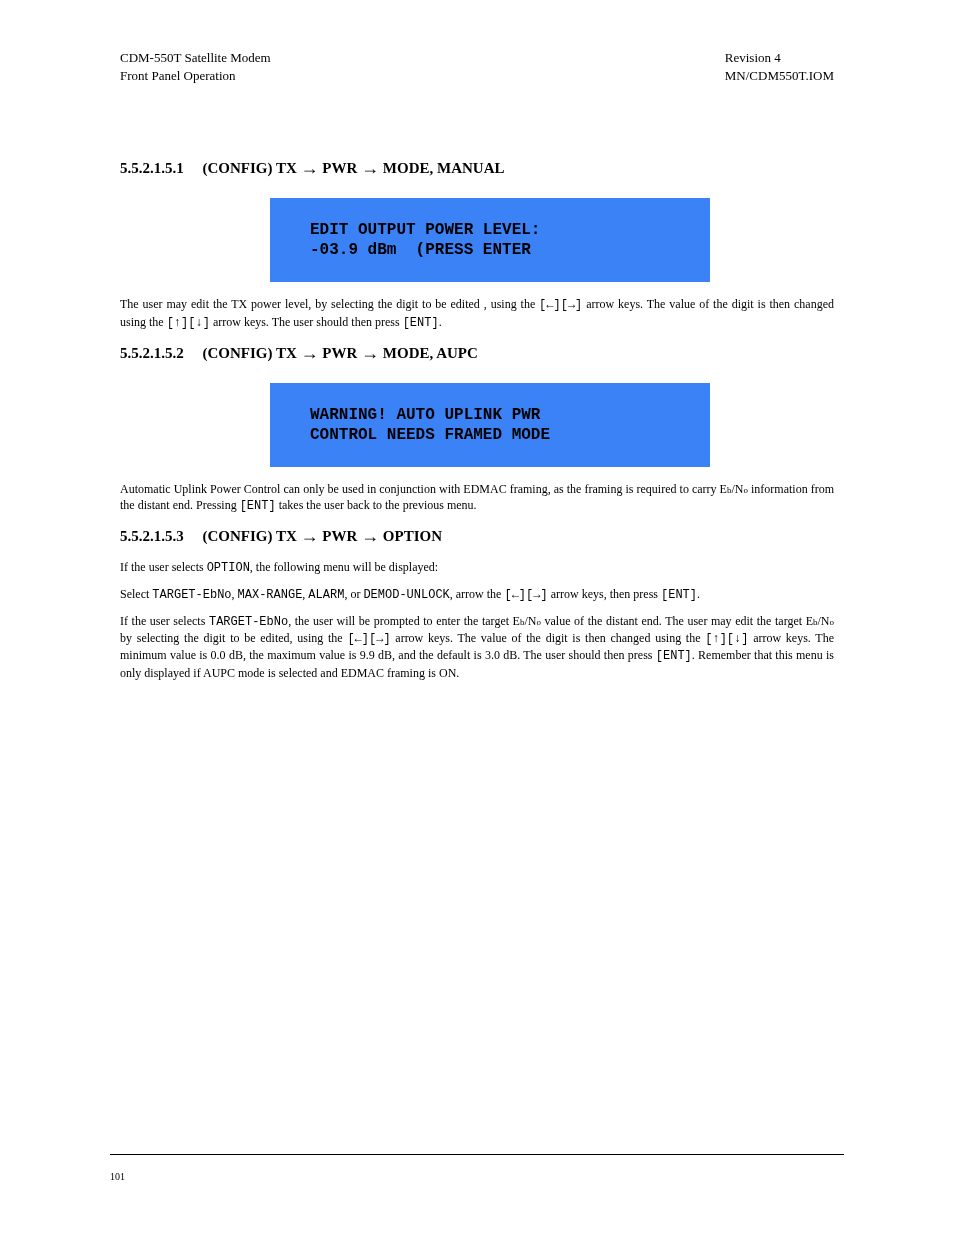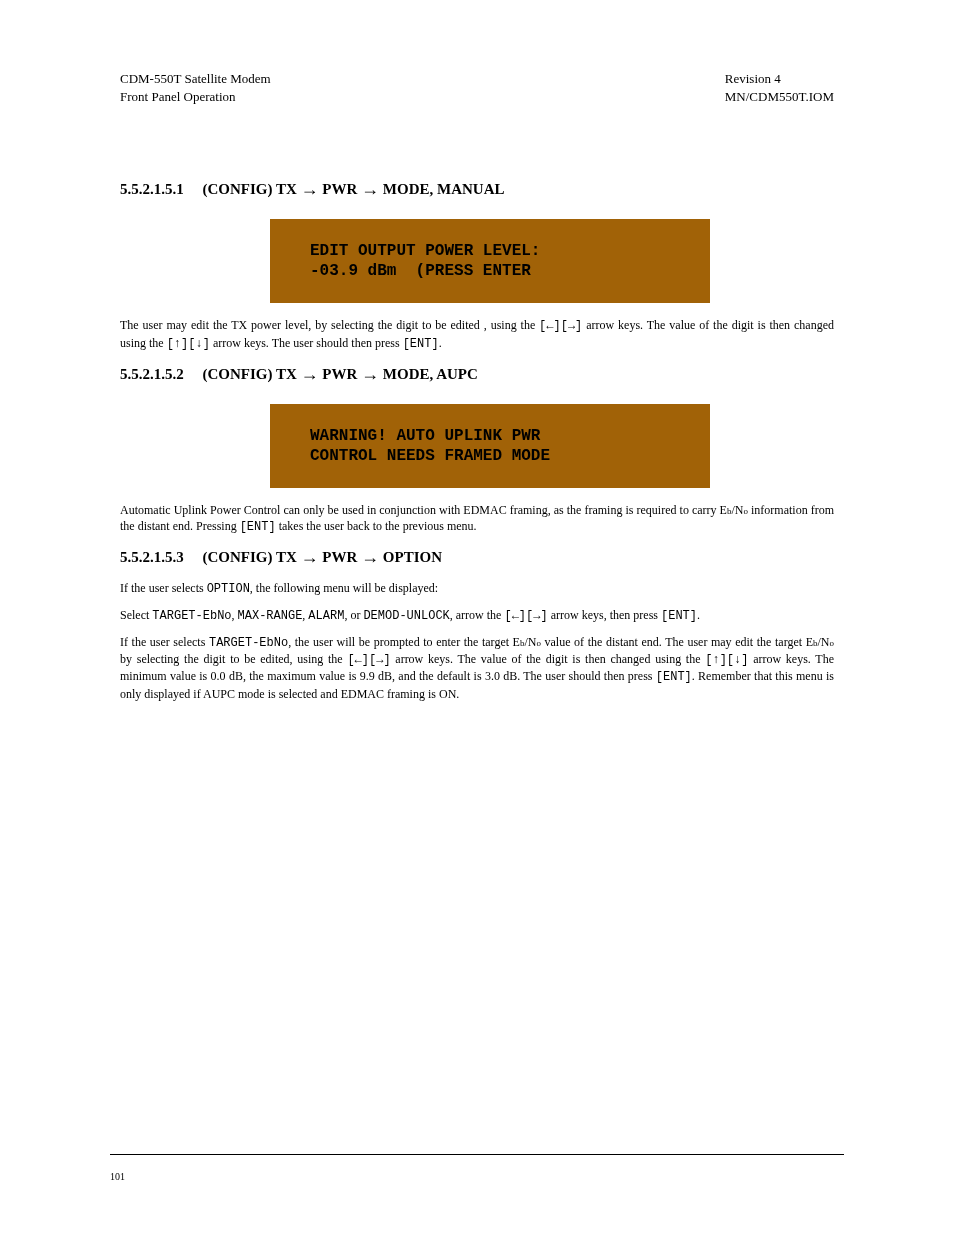--- a/index.html
+++ b/index.html
@@ -23,21 +23,21 @@
   }
   .section-header {
     font-size: 15px;
     font-weight: bold;
     margin-bottom: 6px;
   }
   .arrow-trail {
     font-family: "Times New Roman", serif;
   }
   .lcd {
-    background: #a16207;
+    background: #3b82f6;
     font-family: "Courier New", Courier, monospace;
     font-weight: bold;
     font-size: 16px;
     line-height: 1.25;
     padding: 22px 30px 22px 40px;
     margin: 18px 0 14px 150px;
     width: 370px;
     white-space: pre;
   }
   .body-text {
@@ -68,21 +68,21 @@
     font-family: Arial, sans-serif;
     font-weight: bold;
     font-size: 18px;
     vertical-align: -1px;
   }
   .ebno-sub { font-size: 0.75em; }
   .header-line {
     display: flex;
     justify-content: space-between;
     font-size: 13px;
-    padding-top: 70px;
+    padding-top: 49px;
   }
   .header-line .right { text-align: left; }
   .section1 { margin-top: 72px; }
   .section-gap { }
 </style>
 </head>
 <body>
 
 <div class="page">
 

